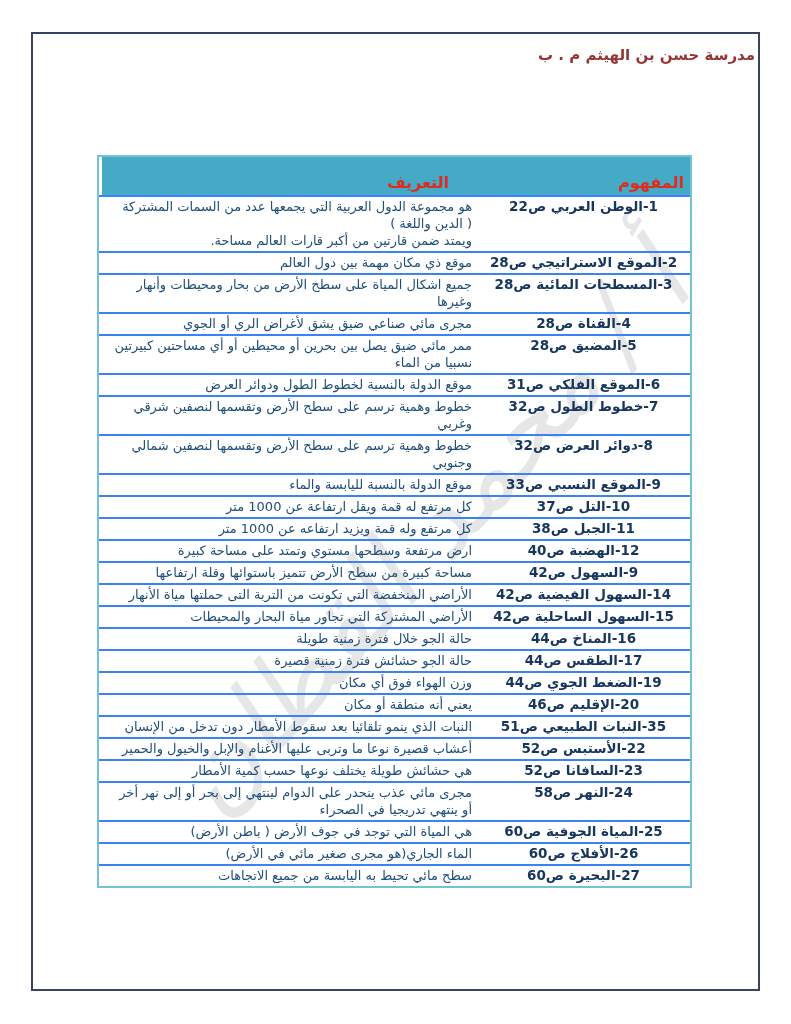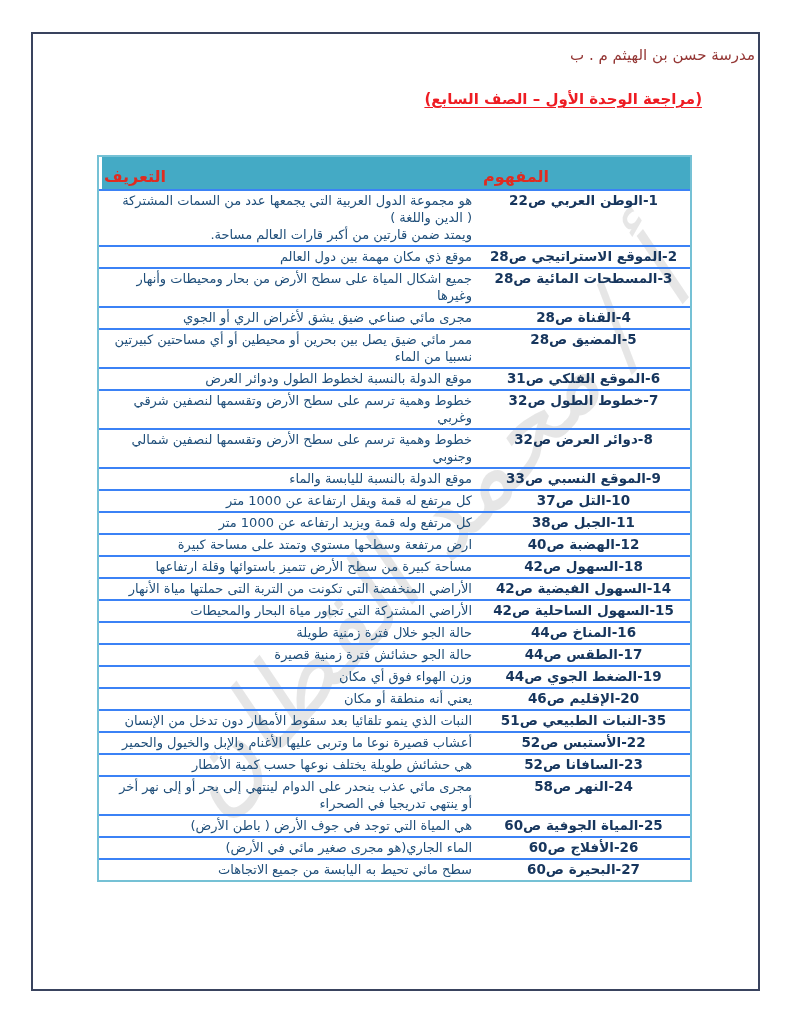--- a/index.html
+++ b/index.html
@@ -24,21 +24,21 @@
     height: 955px;
     border: 2px solid #39435e;
     background: #ffffff;
   }
   .school-name {
     position: absolute;
     top: 46px;
     right: 36px;
     color: #943634;
     font-size: 15px;
-    font-weight: normal;
+    font-weight: bold;
     direction: rtl;
     white-space: nowrap;
   }
   .doc-title {
     position: absolute;
     top: 90px;
     right: 89px;
     color: #ee1c23;
     font-size: 15px;
     font-weight: bold;
@@ -75,22 +75,22 @@
     border: 2px solid #75c1d5;
     table-layout: fixed;
   }
   .concept-table col.col-concept    { width: 213px; }
   .concept-table col.col-definition { width: 378px; }
   .concept-table thead th {
     background: #44aac5;
     color: #e02b20;
     font-size: 16px;
     font-weight: bold;
-    padding: 10px 6px 3px 6px;
-    text-align: left;
+    padding: 16px 6px 3px 6px;
+    text-align: right;
     vertical-align: middle;
   }
   .concept-table thead th.h-definition {
     border-left: 3px solid #ffffff; 
     padding-left: 2px;
     padding-right: 28px;
   }
   .concept-table tbody td {
     border-top: 2px solid #3b82f6;
     vertical-align: top;
@@ -117,21 +117,20 @@
 <body>
 
 <div id="canvas">
 
   <div class="page-frame"></div>
 
   <div class="watermark">أ / محمد القطان</div>
 
   <div class="school-name">مدرسة حسن بن الهيثم م . ب</div>
 
-  <div class="doc-title">(مراجعة الوحدة الأول – الصف السابع)</div>
 
   <table class="concept-table">
     <colgroup>
       <col class="col-concept">
       <col class="col-definition">
     </colgroup>
     <thead>
       <tr>
         <th class="h-concept">المفهوم</th>
         <th class="h-definition">التعريف</th>
@@ -193,21 +192,21 @@
       <td class="concept">11-الجبل ص38</td>
       <td class="definition">كل مرتفع وله قمة ويزيد ارتفاعه عن 1000 متر</td>
     </tr>
 
     <tr>
       <td class="concept">12-الهضبة ص40</td>
       <td class="definition">ارض مرتفعة وسطحها مستوي وتمتد على مساحة كبيرة</td>
     </tr>
 
     <tr>
-      <td class="concept">18-السهول ص42</td>
+      <td class="concept">9-السهول ص42</td>
       <td class="definition">مساحة كبيرة من سطح الأرض تتميز باستوائها وقلة ارتفاعها</td>
     </tr>
 
     <tr>
       <td class="concept">14-السهول الفيضية ص42</td>
       <td class="definition">الأراضي المنخفضة التي تكونت من التربة التى حملتها مياة الأنهار</td>
     </tr>
 
     <tr>
       <td class="concept">15-السهول الساحلية ص42</td>

